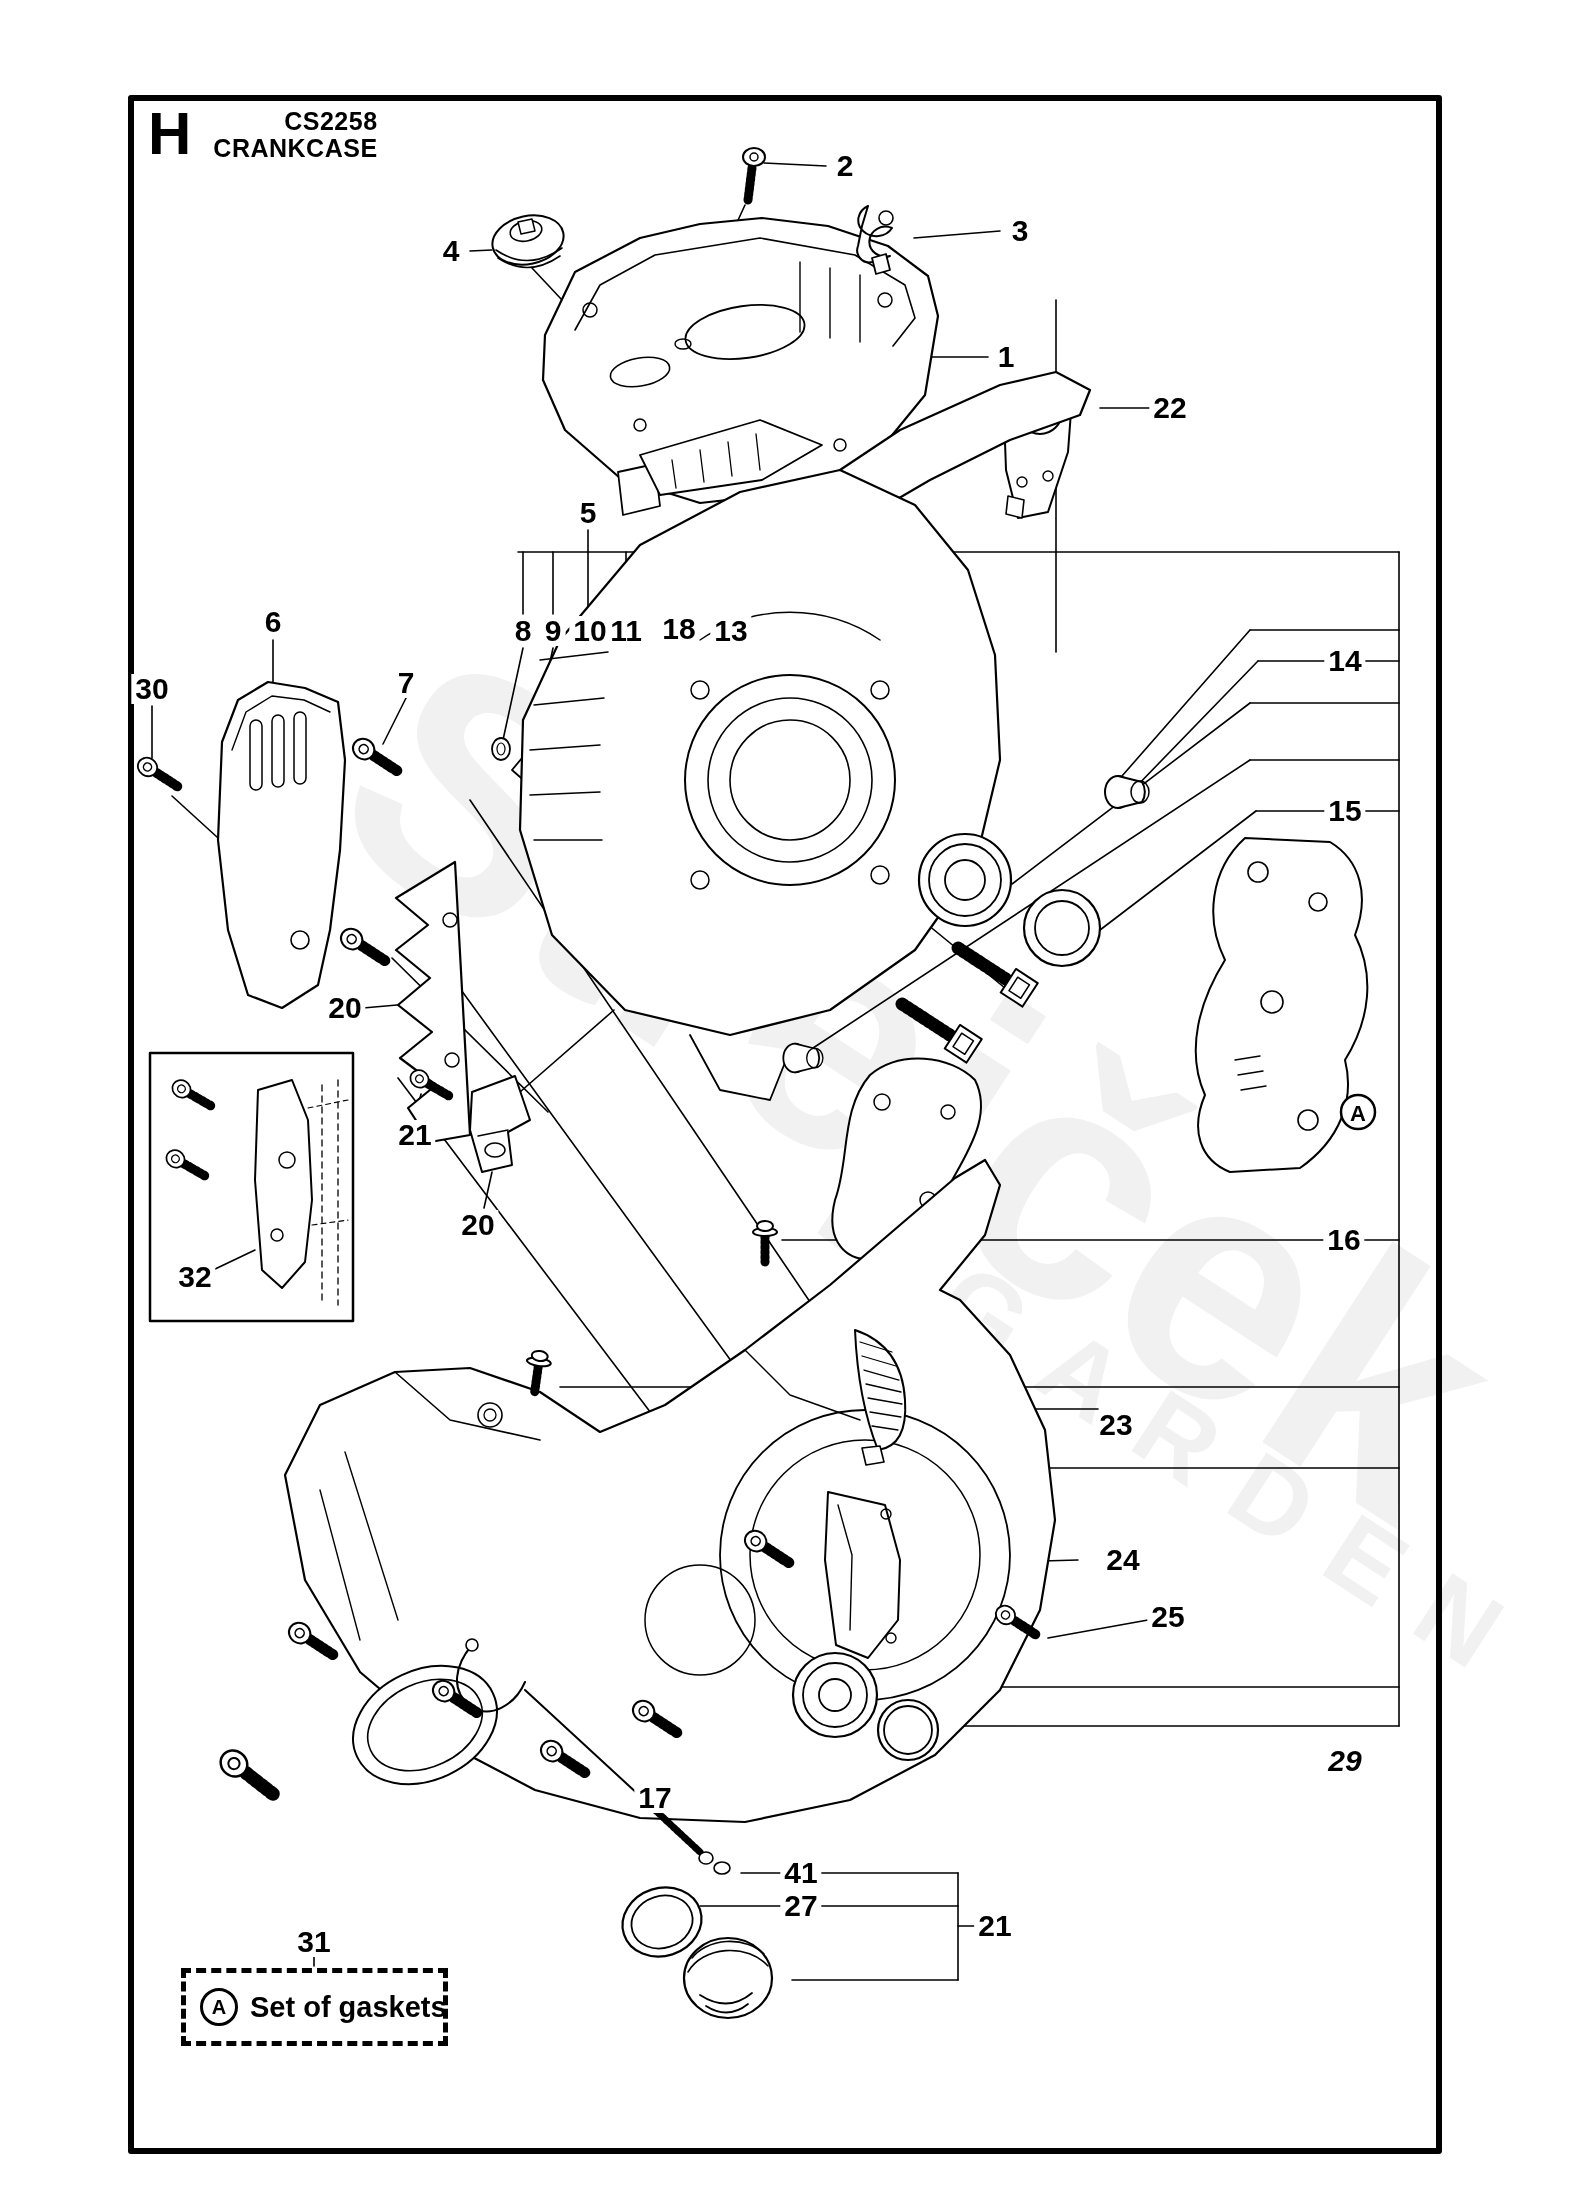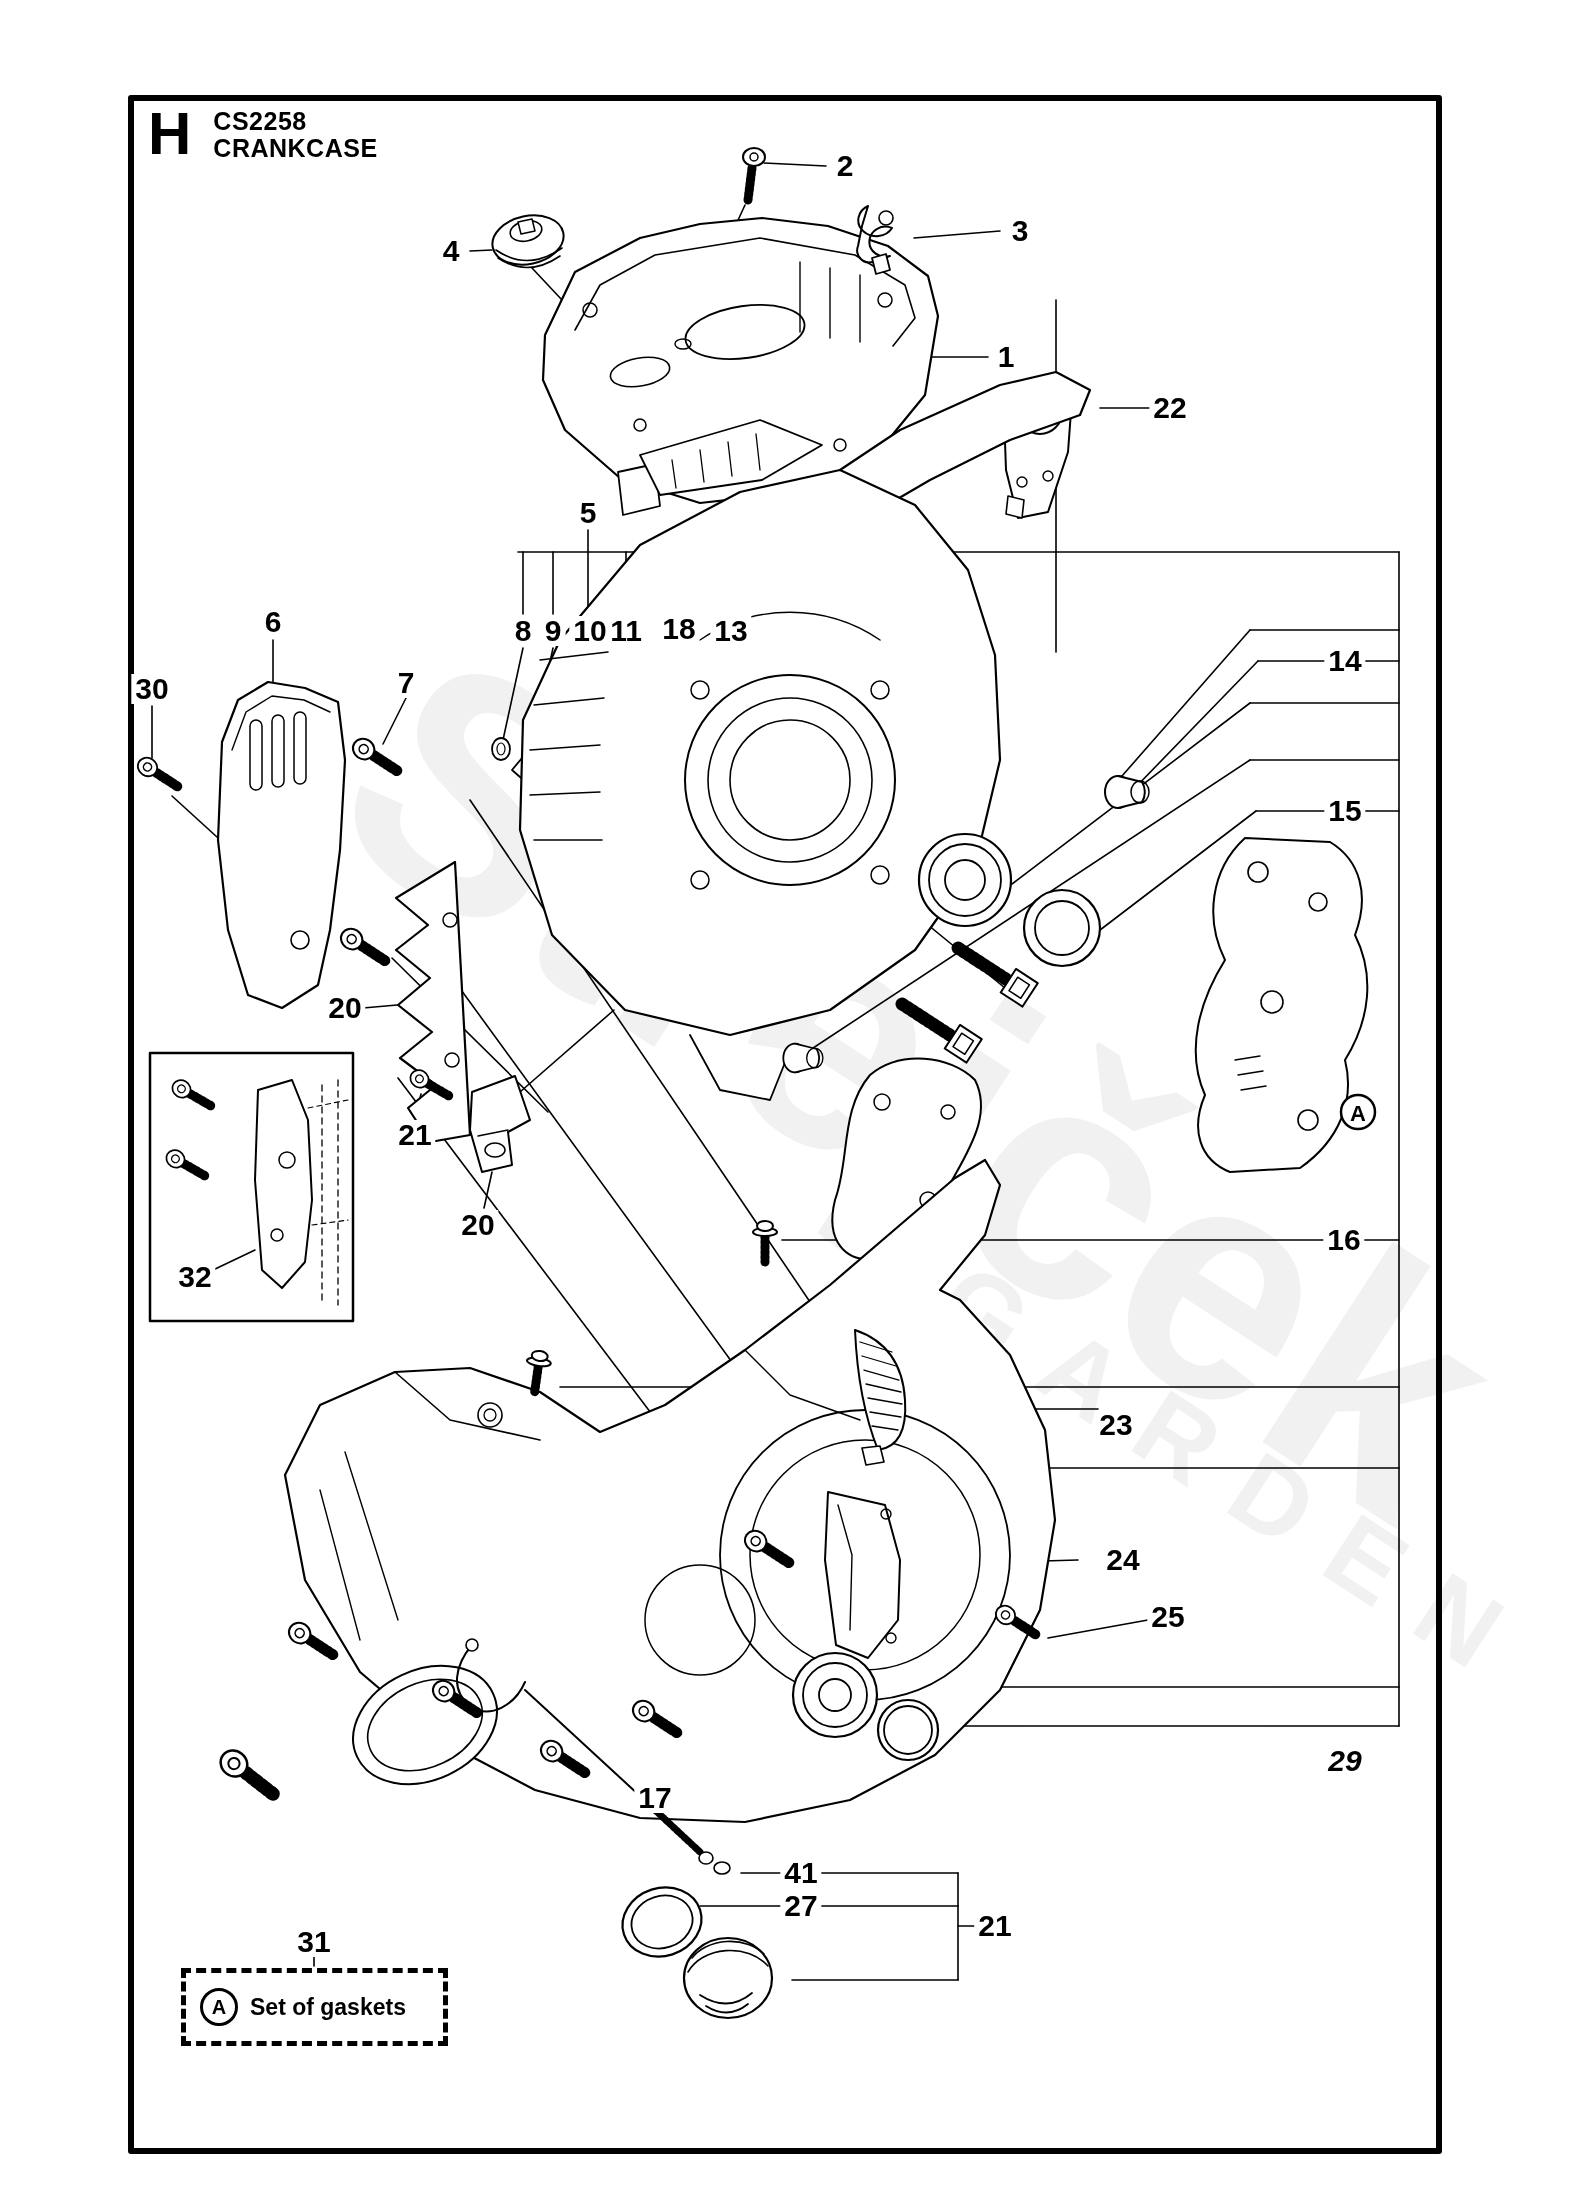--- a/index.html
+++ b/index.html
@@ -5,29 +5,29 @@
   html,body{margin:0;padding:0;background:#ffffff;}
   .page{position:relative;width:1572px;height:2202px;background:#fff;overflow:hidden;
         font-family:"Liberation Sans",sans-serif;}
   svg{position:absolute;left:0;top:0;}
   .art line,.art path,.art polyline,.art polygon,.art rect,.art circle,.art ellipse{
        stroke:#000;fill:none;stroke-linecap:round;stroke-linejoin:round;}
   .art .solid{fill:#fff;}
   .header{position:absolute;left:148px;top:104px;display:flex;gap:22px;color:#000;}
   .hletter{font-size:60px;font-weight:700;line-height:1;}
   .htitles{display:flex;flex-direction:column;justify-content:flex-start;padding-top:4px;}
-  .hmodel,.hsection{font-size:25px;font-weight:700;line-height:1.08;letter-spacing:.5px;}
+  .hmodel,.hsection{font-size:25px;font-weight:700;line-height:1.08;letter-spacing:.5px;text-align:right;}
   .callout{position:absolute;transform:translate(-50%,-50%);font-size:30px;font-weight:700;
            color:#000;background:#fff;padding:0 4px;line-height:1;white-space:nowrap;}
   .gasket-box{position:absolute;left:181px;top:1968px;width:267px;height:78px;
               border:5px dashed #000;box-sizing:border-box;display:flex;align-items:center;
               gap:12px;padding-left:14px;background:#fff;}
   .circleA{width:32px;height:32px;border:3px solid #000;border-radius:50%;display:flex;
            align-items:center;justify-content:center;font-size:20px;font-weight:700;flex:0 0 auto;}
-  .gasket-label{font-size:23px;font-weight:700;white-space:nowrap;}
+  .gasket-label{font-size:29px;font-weight:700;white-space:nowrap;}
 </style>
 </head>
 <body>
 
 <div class="page">
 
 <svg class="art" width="1572" height="2202" viewBox="0 0 1572 2202">
 
   <g>
     <text transform="translate(320,830) rotate(33)" font-size="330" font-weight="700" stroke="none" fill="#f1f1f1">Strejček</text>

